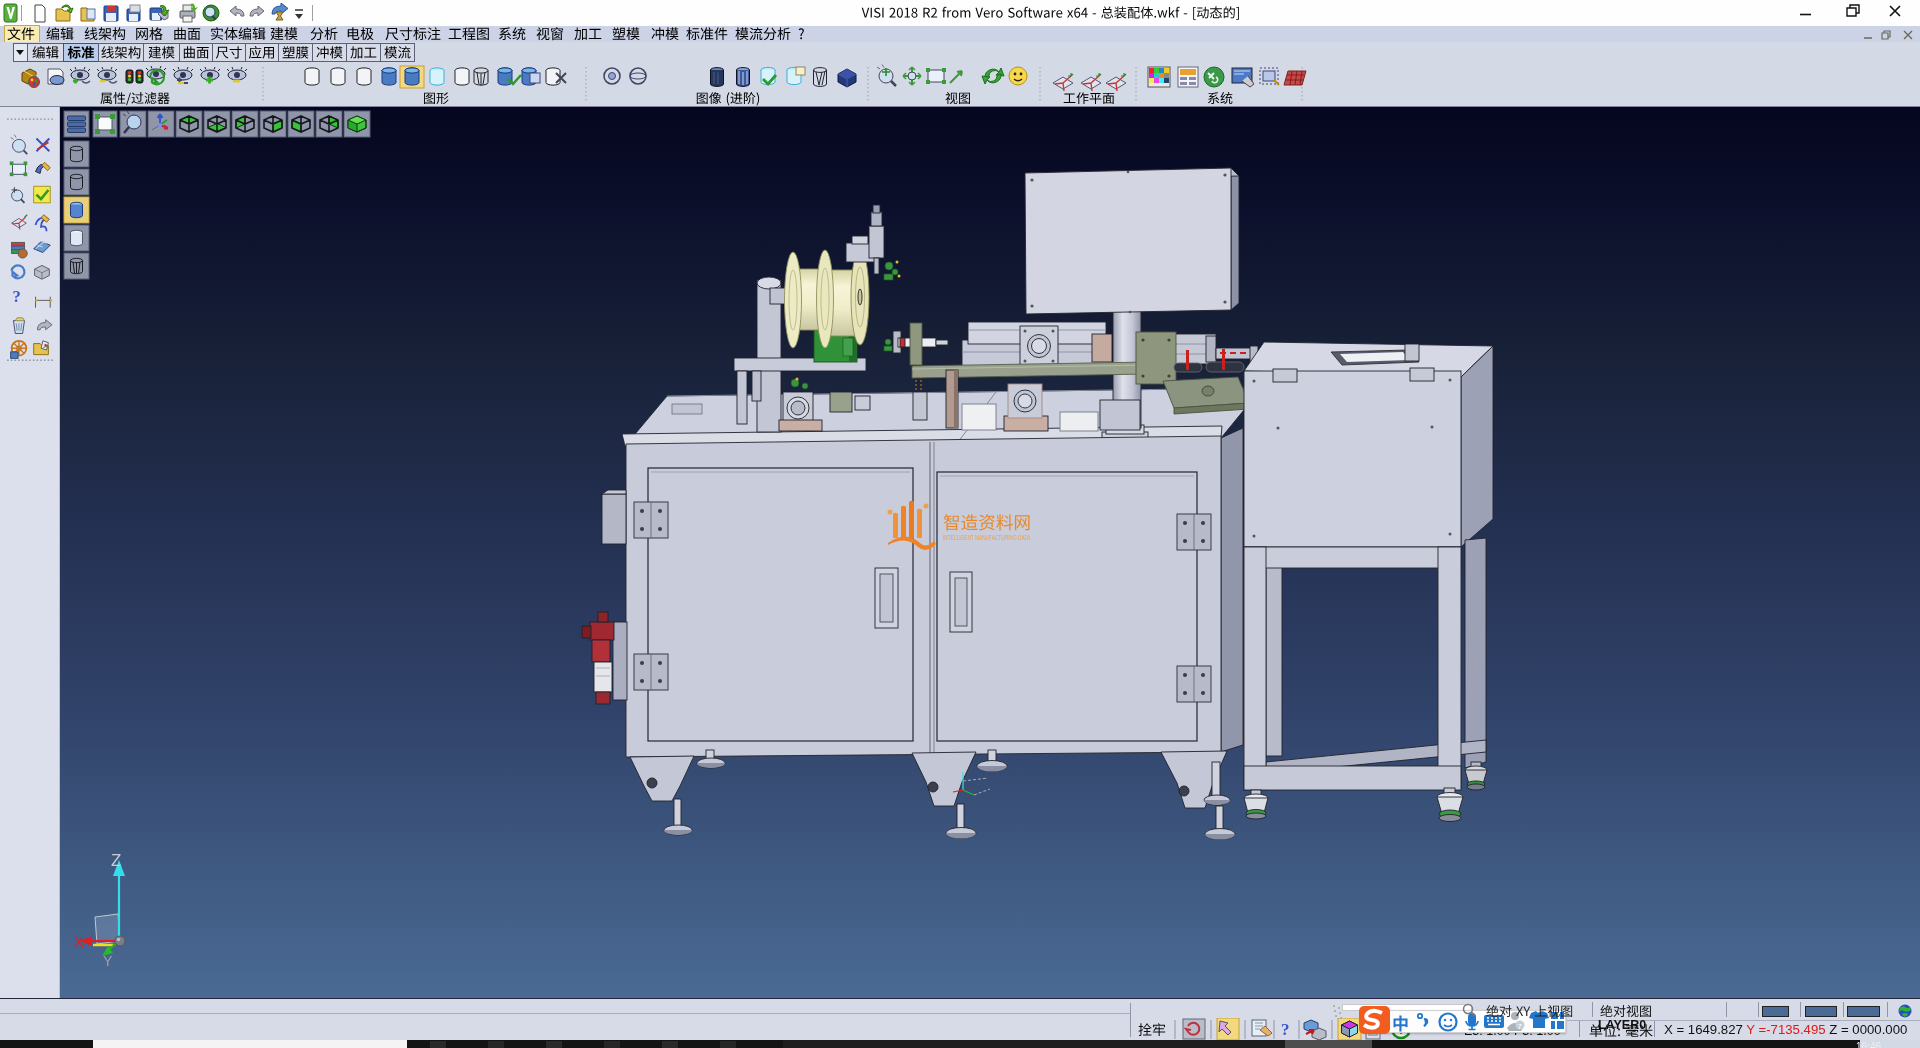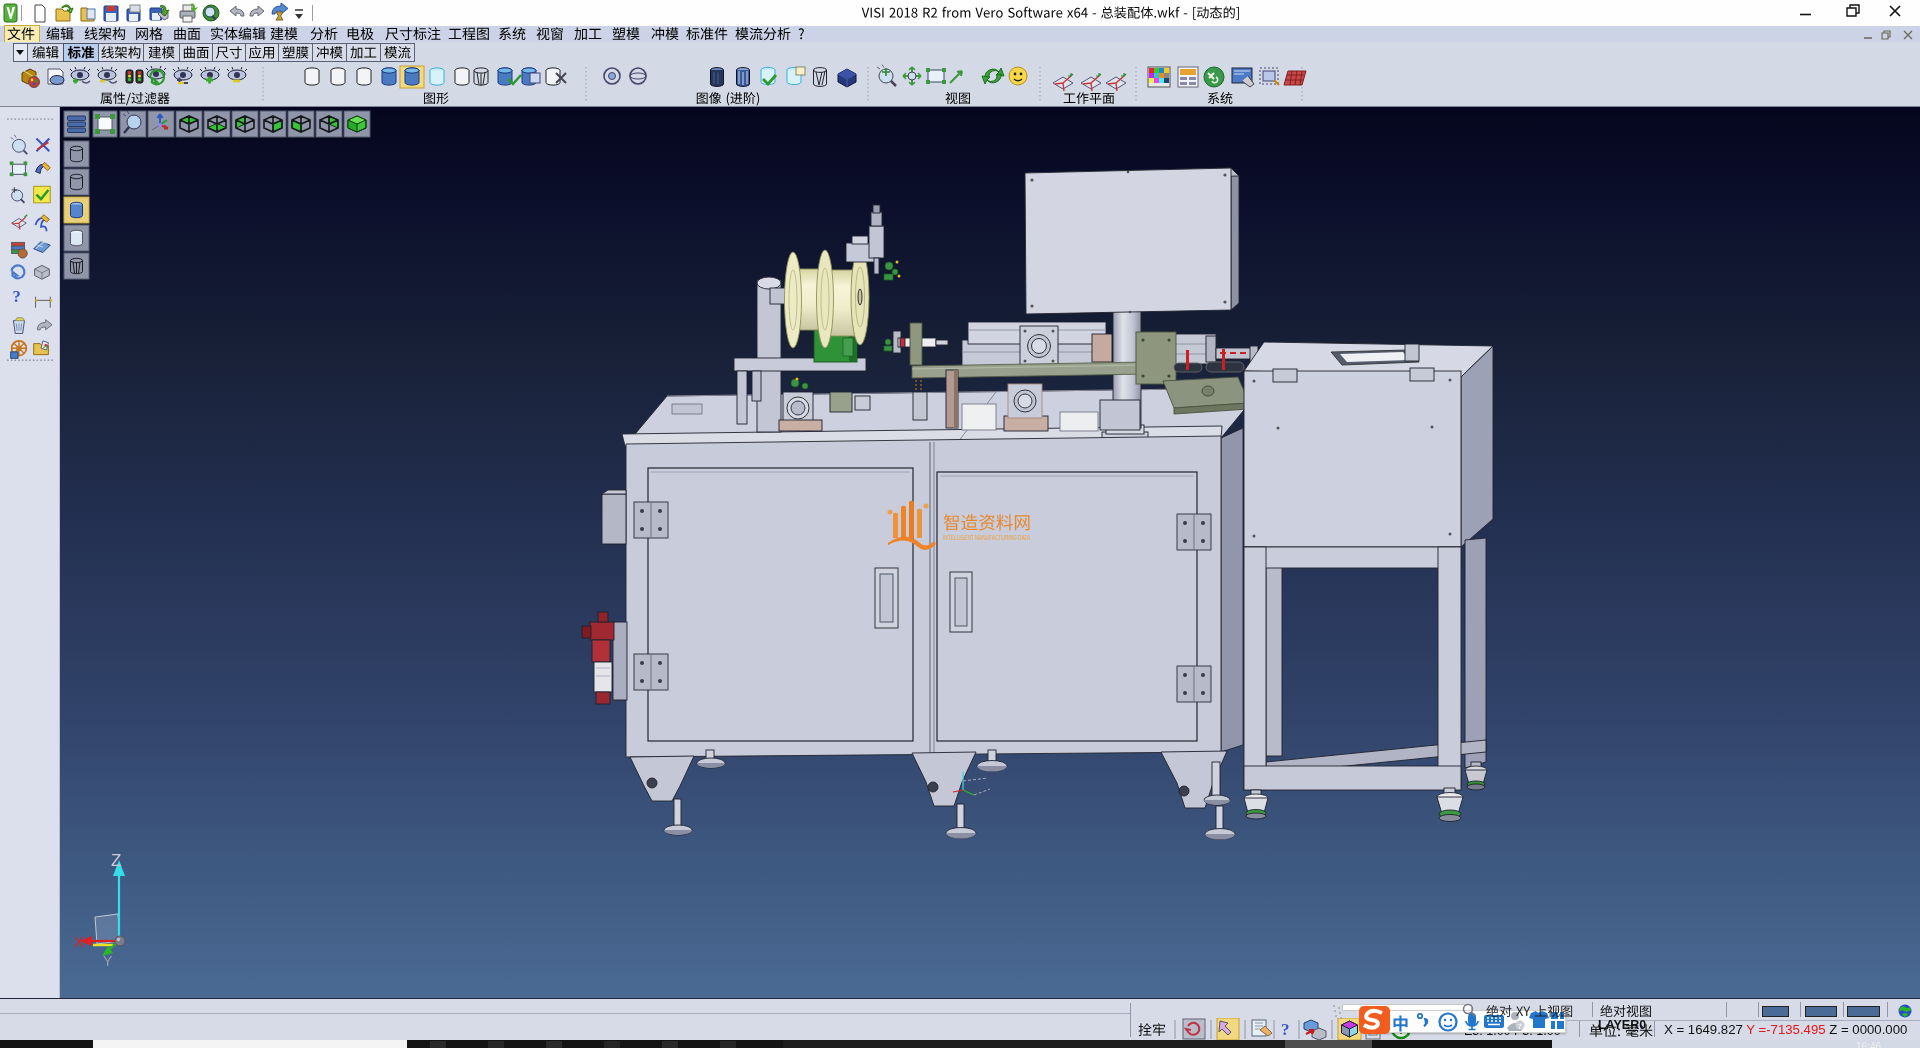--- a/index.html
+++ b/index.html
@@ -5,21 +5,21 @@
 *{margin:0;padding:0;box-sizing:border-box;}
 html,body{width:1920px;height:1048px;overflow:hidden;font-family:"Liberation Sans",sans-serif;background:#d4d9e6;}
 .abs{position:absolute;}
 #titlebar{position:absolute;left:0;top:0;width:1920px;height:26px;background:#fefefe;}
 #menubar{position:absolute;left:0;top:26px;width:1920px;height:16px;background:#ccd3e6;}
 #tabrow{position:absolute;left:0;top:42px;width:1920px;height:21px;background:#d4d9e6;}
 #ribbon{position:absolute;left:0;top:63px;width:1920px;height:44px;background:#d4d9e6;border-bottom:1px solid #7e8496;}
 #sidebar{position:absolute;left:0;top:107px;width:60px;height:891px;background:#dce0ed;border-right:1px solid #b9bfd0;}
 #canvas{position:absolute;left:60px;top:107px;width:1860px;height:891px;background:linear-gradient(to bottom,#05061e 0%,#0c102c 12%,#182138 28%,#232f50 46%,#31436a 68%,#3f5a82 86%,#4a6a94 100%);}
 #status{position:absolute;left:0;top:998px;width:1920px;height:42px;background:#d7dbe8;border-top:1px solid #23263a;}
-#taskbar{position:absolute;left:0;top:1040px;width:1552px;height:8px;background:#141414;}
+#taskbar{position:absolute;left:0;top:1040px;width:1860px;height:8px;background:#141414;}
 .vsep{position:absolute;width:1px;background:#8f96aa;}
 </style>
 </head>
 <body>
 
 <div id="titlebar">
   <svg class="abs" style="left:0;top:0" width="340" height="26" viewBox="0 0 340 26">
     <rect x="4" y="4" width="13" height="18" rx="2" fill="#56b23c" stroke="#2e7020"></rect>
     <path d="M6.5 7 L10 19 L11.5 19 L15 7 L12.5 7 L10.8 14.5 L8.9 7 Z" fill="#fff"></path>
     <rect x="21" y="5" width="1" height="16" fill="#9aa0aa"></rect>

